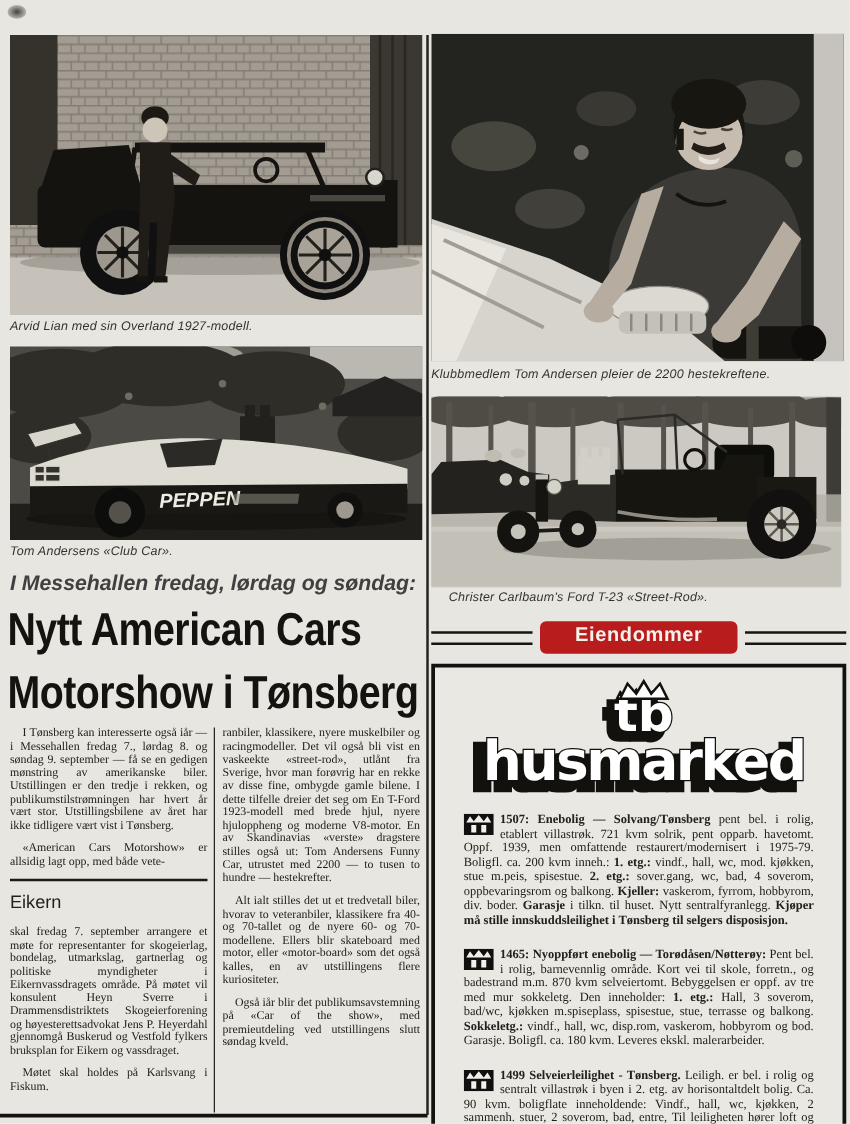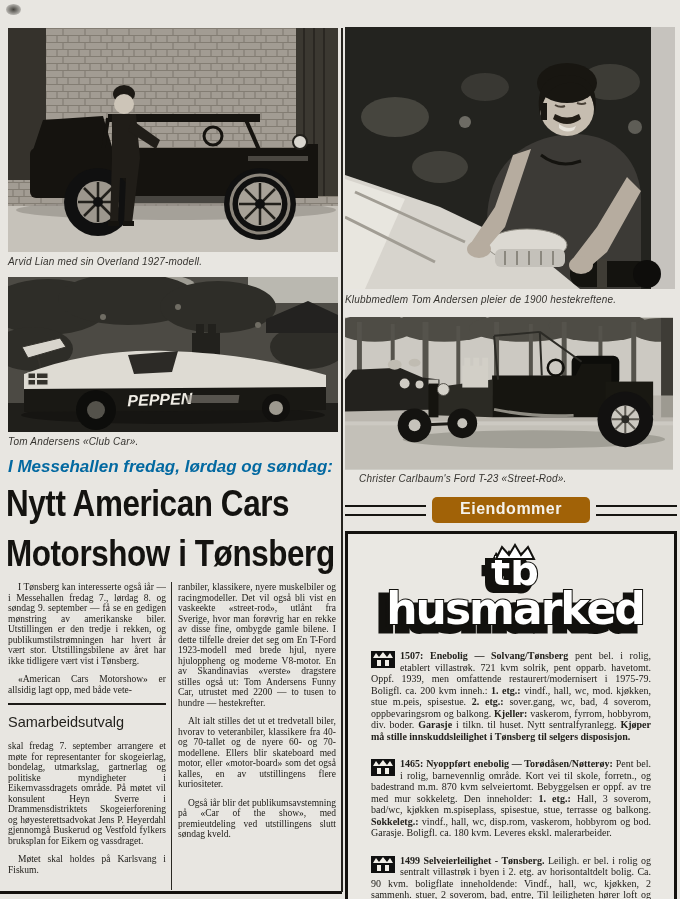--- a/index.html
+++ b/index.html
@@ -14,21 +14,21 @@
   .photo3{left:345px;top:27px;width:330px;height:262px;}
   .photo4{left:345px;top:317px;width:328px;height:153px;}
   .caption{position:absolute;text-align:left;font-family:"Liberation Sans", sans-serif;
            font-style:italic;font-size:10px;color:#35332f;letter-spacing:.2px;}
   .cap1{left:8px;top:256px;width:330px;}
   .cap2{left:8px;top:436px;width:330px;}
   .cap3{left:345px;top:294px;width:330px;}
   .cap4{left:359px;top:473px;width:328px;}
   
   .kicker{left:8px;top:457px;width:334px;font-family:"Liberation Sans", sans-serif;
-          font-style:italic;font-weight:600;font-size:17px;color:#0369a1;}
+          font-style:italic;font-weight:600;font-size:17px;color:#404040;}
   .headline{left:6px;top:479px;width:336px;margin:0;font-family:"Liberation Sans", sans-serif;
             font-weight:800;font-size:37px;line-height:50px;color:#141310;letter-spacing:-.5px;}
   .headline span{display:inline-block;transform:scaleX(.85);transform-origin:0 50%;white-space:nowrap;}
   
   .col{position:absolute;top:582px;height:308px;overflow:hidden;font-size:9.5px;line-height:10.5px;
        text-align:justify;}
   .col p{margin:0 0 8px 0;}
   .col p.ind{text-indent:10px;}
   .col1{left:8px;width:158px;}
   .col2{left:178px;width:158px;}
@@ -36,21 +36,21 @@
   .vdivider{left:341px;top:28px;width:2px;height:864px;background:#26241f;}
   .eikern-rule{border-top:2px solid #1c1a16;margin:2px 0 6px -4px;width:167px;}
   .subhead{margin:0 0 7px 0;font-family:"Liberation Sans", sans-serif;font-weight:500;
            font-size:14.5px;line-height:23px;color:#211f1b;}
   .subhead span{display:block;}
   .bottom-rule{left:0;top:891px;width:342px;height:3px;background:#14120e;}
   .speck{left:6px;top:4px;width:15px;height:11px;background:radial-gradient(#45433e,rgba(69,67,62,0));border-radius:50%;}
   
   .section-bar{left:345px;top:497px;width:332px;height:26px;display:flex;align-items:center;gap:6px;}
   .dbl-line{flex:1;height:7px;border-top:2px solid #161511;border-bottom:2px solid #161511;}
-  .pill{background:#a16207;color:#f4f2ec;font-family:"Liberation Sans", sans-serif;font-weight:700;
+  .pill{background:#b91c1c;color:#f4f2ec;font-family:"Liberation Sans", sans-serif;font-weight:700;
         font-size:16px;letter-spacing:.5px;padding:3px 28px 5px;border-radius:5px;}
   
   .ad-box{left:345px;top:531px;width:332px;height:380px;border:3px solid #14120f;background:#eae8e3;
           box-sizing:border-box;padding:4px 7px;overflow:hidden;}
   .logo-wrap{width:318px;height:96px;margin:0 auto 4px;}
   .listing{margin:0 0 8px 0;}
   .ltext{margin:16px;font-size:10px;line-height:11.5px;text-align:justify;}
   .house-icon{float:left;width:24px;height:17px;margin:1px 5px 1px 0;}
   .house-icon svg{display:block;width:100%;height:100%;}
 </style>
@@ -156,21 +156,21 @@
   <div class="abs kicker">I Messehallen fredag, lørdag og søndag:</div>
   <h1 class="abs headline"><span>Nytt American Cars</span><br>
     <span>Motorshow i Tønsberg</span>
   </h1>
 
   <div class="col col1">
     <p class="ind">I Tønsberg kan interesserte også iår — i Messehallen fredag 7., lørdag 8. og søndag 9. september — få se en gedigen mønstring av amerikanske biler. Utstillingen er den tredje i rekken, og publikumstilstrømningen har hvert år vært stor. Utstillingsbilene av året har ikke tidligere vært vist i Tønsberg.</p>
     <p class="ind">«American Cars Motorshow» er allsidig lagt opp, med både vete-</p>
     <div class="eikern-rule"></div>
     <h2 class="subhead">
-        <span>Samarbeidsutvalg</span>
+        <span>Eikern</span>
       </h2>
     <p>skal fredag 7. september arrangere et møte for representanter for skogeierlag, bondelag, utmarkslag, gartnerlag og politiske myndigheter i Eikernvassdragets område. På møtet vil konsulent Heyn Sverre i Drammensdistriktets Skogeierforening og høyesterettsadvokat Jens P. Heyerdahl gjennomgå Buskerud og Vestfold fylkers bruksplan for Eikern og vassdraget.</p>
     <p class="ind">Møtet skal holdes på Karlsvang i Fiskum.</p>
   </div>
   <div class="abs colrule"></div>
   <div class="col col2">
     <p>ranbiler, klassikere, nyere muskelbiler og racingmodeller. Det vil også bli vist en vaskeekte «street-rod», utlånt fra Sverige, hvor man forøvrig har en rekke av disse fine, ombygde gamle bilene. I dette tilfelle dreier det seg om En T-Ford 1923-modell med brede hjul, nyere hjuloppheng og moderne V8-motor. En av Skandinavias «verste» dragstere stilles også ut: Tom Andersens Funny Car, utrustet med 2200 — to tusen to hundre — hestekrefter.</p>
     <p class="ind">Alt ialt stilles det ut et tredvetall biler, hvorav to veteranbiler, klassikere fra 40- og 70-tallet og de nyere 60- og 70-modellene. Ellers blir skateboard med motor, eller «motor-board» som det også kalles, en av utstillingens flere kuriositeter.</p>
     <p class="ind">Også iår blir det publikumsavstemning på «Car of the show», med premieutdeling ved utstillingens slutt søndag kveld.</p>
   </div>
@@ -210,21 +210,21 @@
       <rect x="225" y="234" width="80" height="26" rx="12" fill="#14130f"></rect>
       <rect x="252" y="232" width="10" height="30" fill="#3f3c35"></rect>
       <circle cx="302" cy="247" r="14" fill="#0e0d0b"></circle>
 
       <polygon points="168,128 186,122 160,200 138,226 126,216 150,180" fill="#b6ac9f"></polygon>
       <ellipse cx="134" cy="222" rx="12" ry="9" fill="#b6ac9f"></ellipse>
       <polygon points="282,150 296,164 262,225 240,244 226,234 252,200" fill="#b6ac9f"></polygon>
       <ellipse cx="236" cy="238" rx="12" ry="9" fill="#b6ac9f"></ellipse>
     </svg>
   </figure>
-  <div class="caption cap3">Klubbmedlem Tom Andersen pleier de 1900 hestekreftene.</div>
+  <div class="caption cap3">Klubbmedlem Tom Andersen pleier de 2200 hestekreftene.</div>
 
   <figure class="photo photo4">
     <svg viewBox="0 0 330 152">
       <rect width="330" height="152" fill="#ccc9c2"></rect>
       <rect width="330" height="18" fill="#8a877e" opacity=".7"></rect>
       <ellipse cx="30" cy="10" rx="40" ry="14" fill="#4e4c45"></ellipse>
       <ellipse cx="100" cy="8" rx="50" ry="16" fill="#4e4c45"></ellipse>
       <ellipse cx="180" cy="10" rx="55" ry="14" fill="#4e4c45"></ellipse>
       <ellipse cx="255" cy="8" rx="50" ry="16" fill="#4e4c45"></ellipse>
       <ellipse cx="318" cy="12" rx="30" ry="12" fill="#4e4c45"></ellipse>

